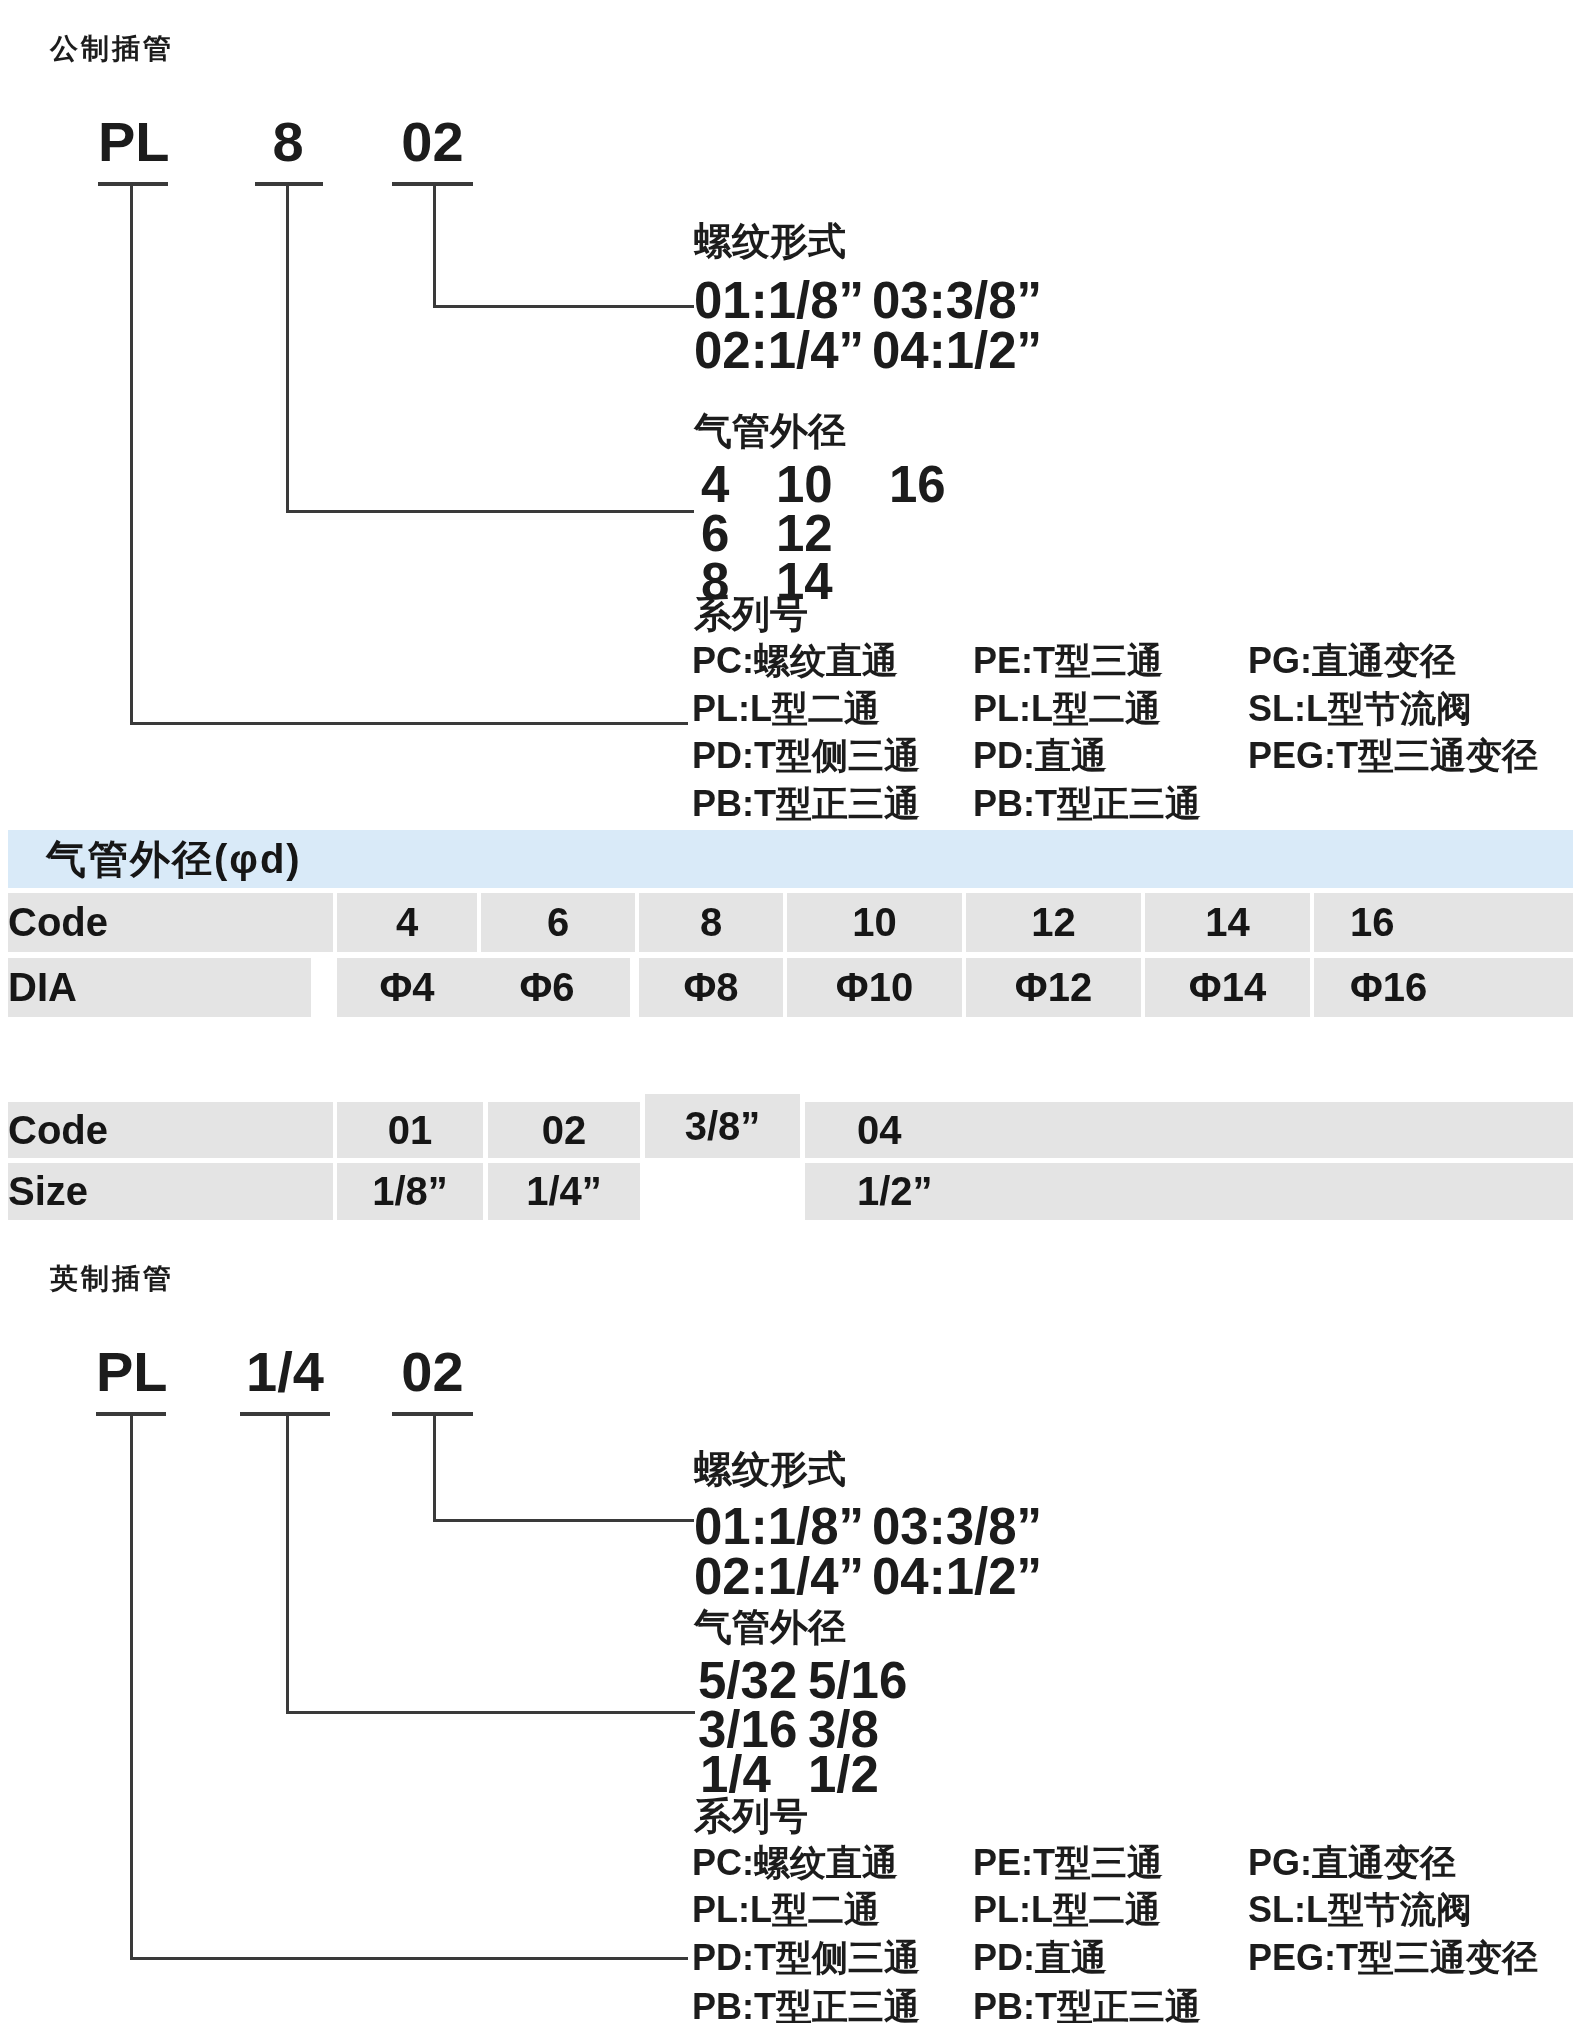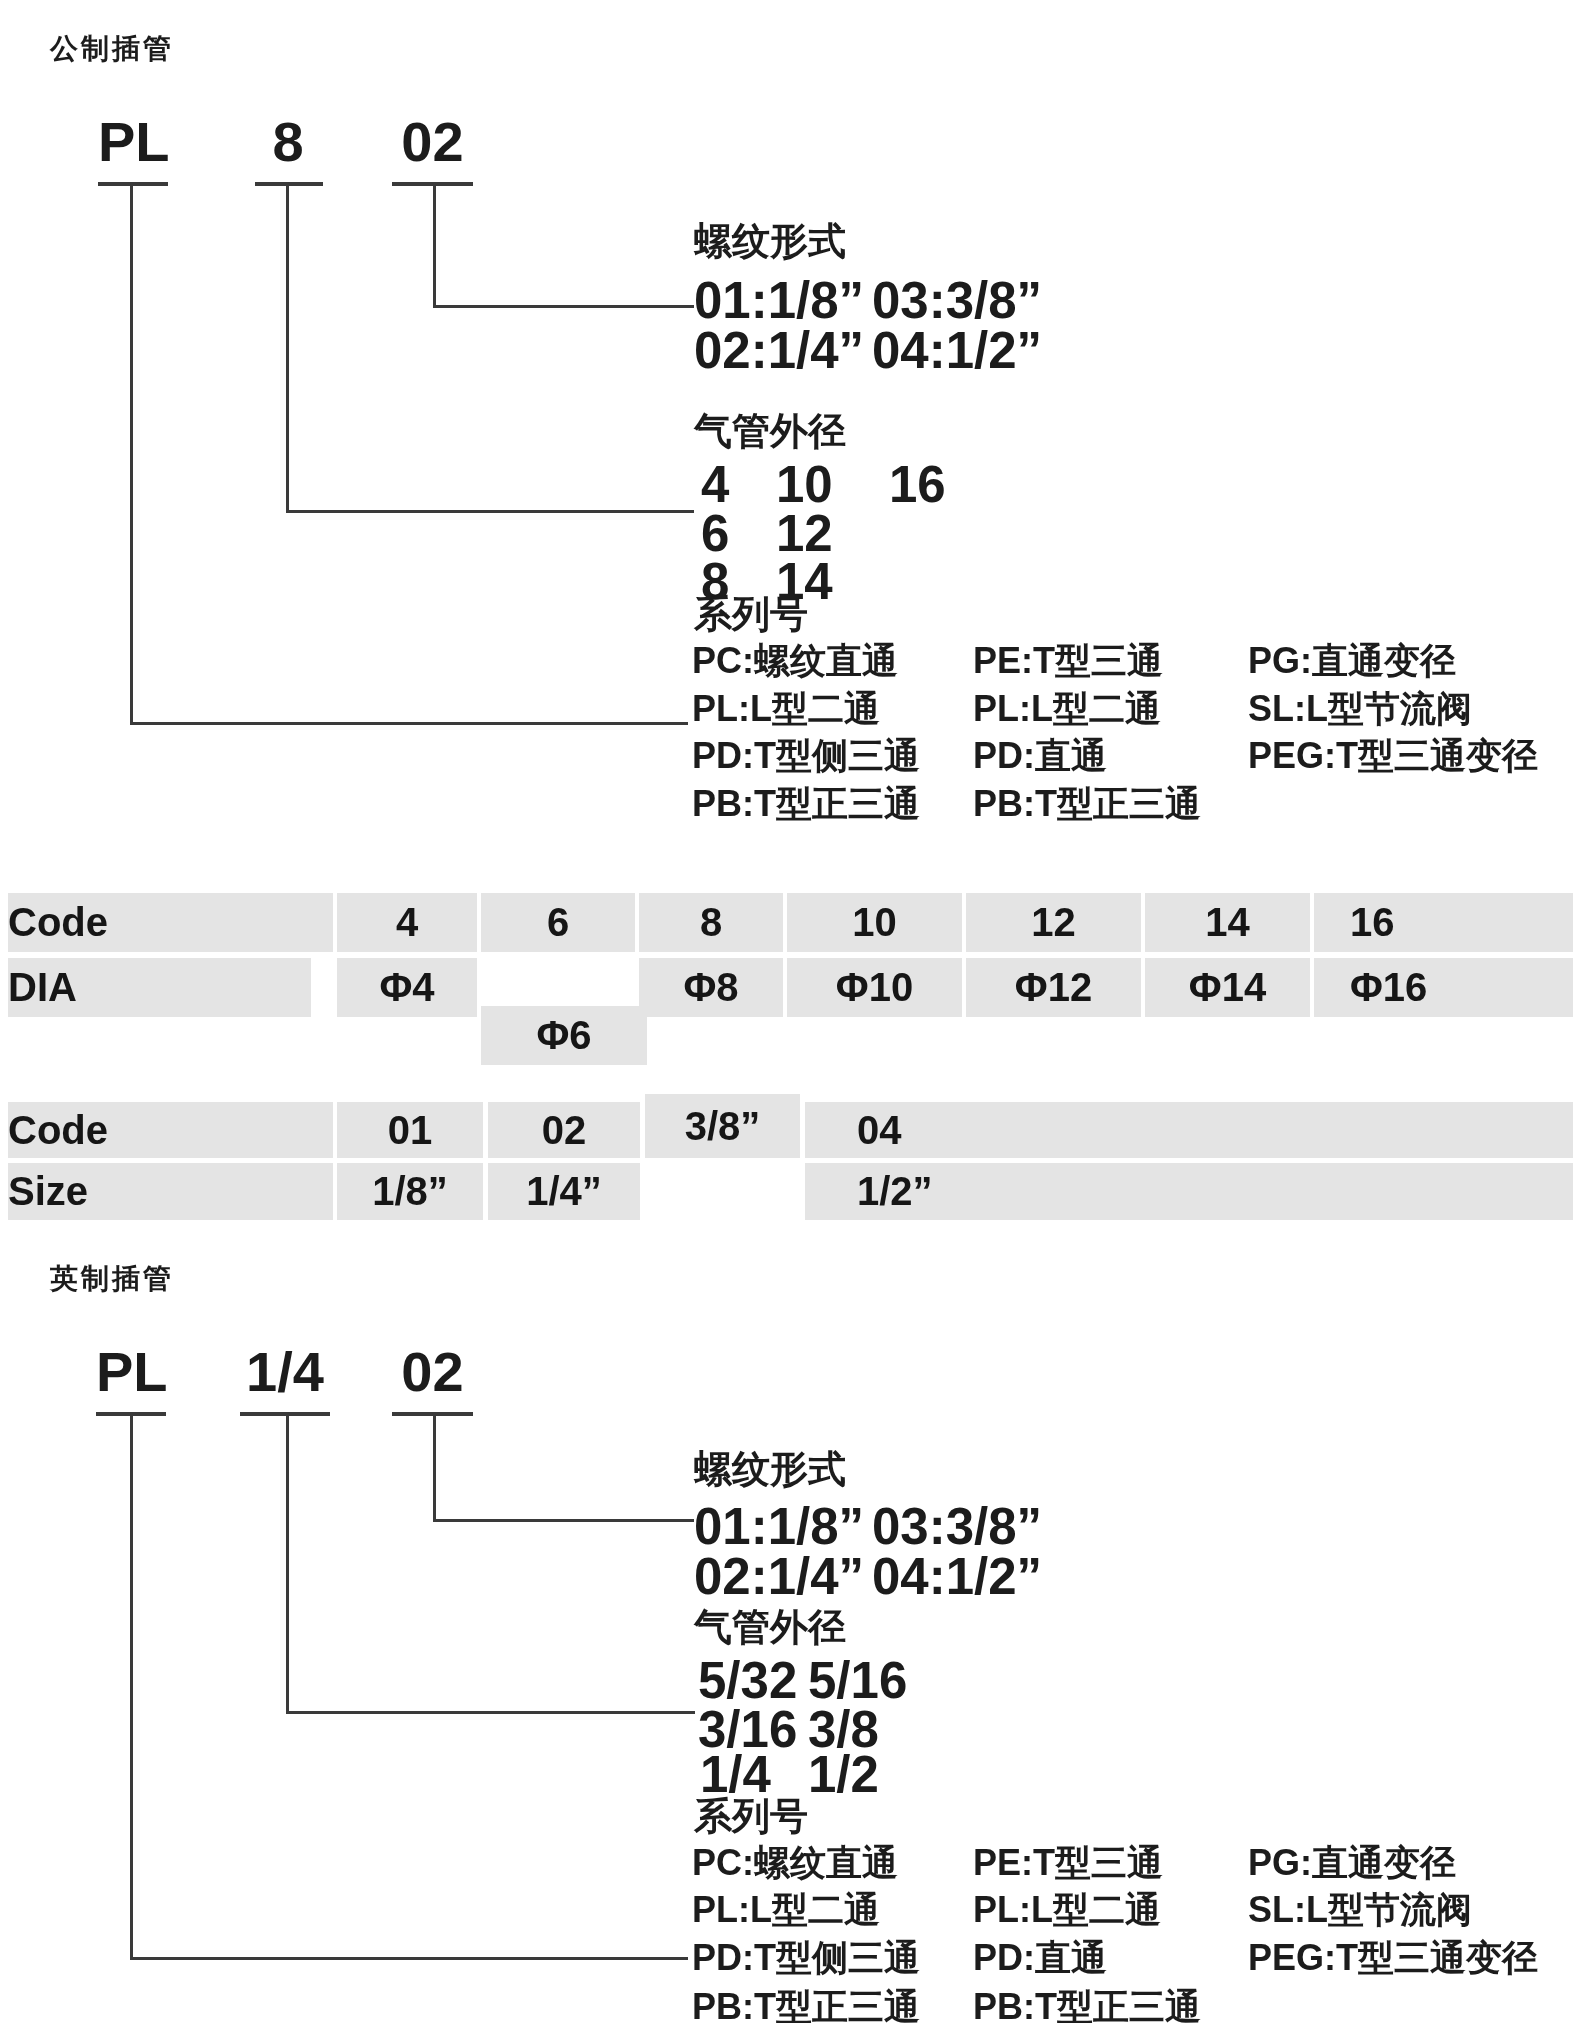--- a/index.html
+++ b/index.html
@@ -76,33 +76,36 @@
   <div class="t ser" style="left:1248px;top:642px;">PG:直通变径</div>
   <div class="t ser" style="left:692px;top:690px;">PL:L型二通</div>
   <div class="t ser" style="left:973px;top:690px;">PL:L型二通</div>
   <div class="t ser" style="left:1248px;top:690px;">SL:L型节流阀</div>
   <div class="t ser" style="left:692px;top:737px;">PD:T型侧三通</div>
   <div class="t ser" style="left:973px;top:737px;">PD:直通</div>
   <div class="t ser" style="left:1248px;top:737px;">PEG:T型三通变径</div>
   <div class="t ser" style="left:692px;top:785px;">PB:T型正三通</div>
   <div class="t ser" style="left:973px;top:785px;">PB:T型正三通</div>
 
+  <div class="bar" style="top:830px;height:58px;">
+    <span class="bar-title">气管外径(φd)</span>
+  </div>
 
   <div class="cell hd" style="left:8px;top:893px;width:325px;height:59px;">Code</div>
   <div class="cell" style="left:337px;top:893px;width:140px;height:59px;">4</div>
   <div class="cell" style="left:481px;top:893px;width:154px;height:59px;">6</div>
   <div class="cell" style="left:639px;top:893px;width:144px;height:59px;">8</div>
   <div class="cell" style="left:787px;top:893px;width:175px;height:59px;">10</div>
   <div class="cell" style="left:966px;top:893px;width:175px;height:59px;">12</div>
   <div class="cell" style="left:1145px;top:893px;width:165px;height:59px;">14</div>
   <div class="cell lp" style="left:1314px;top:893px;width:259px;height:59px;">16</div>
 
   <div class="cell hd" style="left:8px;top:958px;width:303px;height:59px;">DIA</div>
   <div class="cell" style="left:337px;top:958px;width:140px;height:59px;">Φ4</div>
-  <div class="cell" style="left:481px;top:958px;width:166px;height:59px;margin-top:48px;">Φ6</div>
+  <div class="cell" style="left:464px;top:958px;width:166px;height:59px;">Φ6</div>
   <div class="cell" style="left:639px;top:958px;width:144px;height:59px;">Φ8</div>
   <div class="cell" style="left:787px;top:958px;width:175px;height:59px;">Φ10</div>
   <div class="cell" style="left:966px;top:958px;width:175px;height:59px;">Φ12</div>
   <div class="cell" style="left:1145px;top:958px;width:165px;height:59px;">Φ14</div>
   <div class="cell lp" style="left:1314px;top:958px;width:259px;height:59px;">Φ16</div>
 
 
   <div class="cell hd" style="left:8px;top:1102px;width:325px;height:56px;">Code</div>
   <div class="cell" style="left:337px;top:1102px;width:146px;height:56px;">01</div>
   <div class="cell" style="left:488px;top:1102px;width:152px;height:56px;">02</div>

